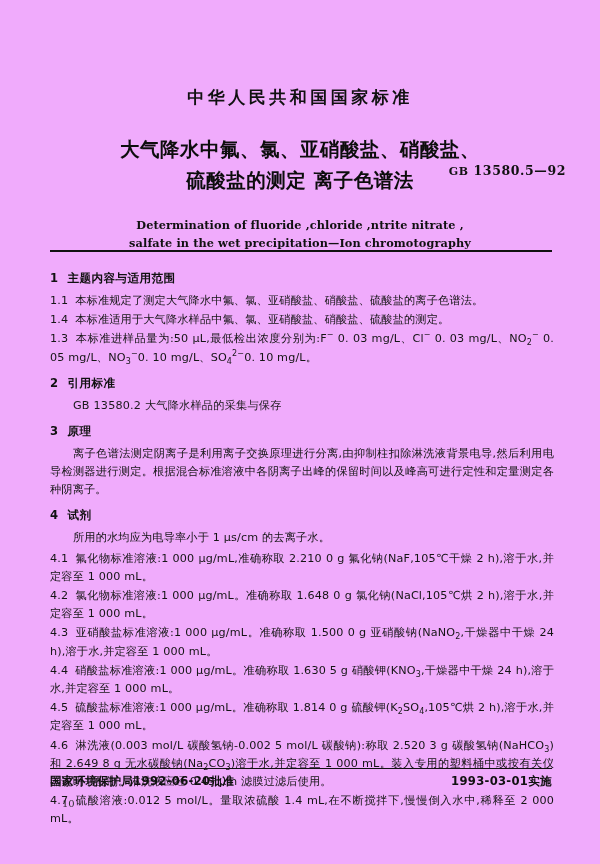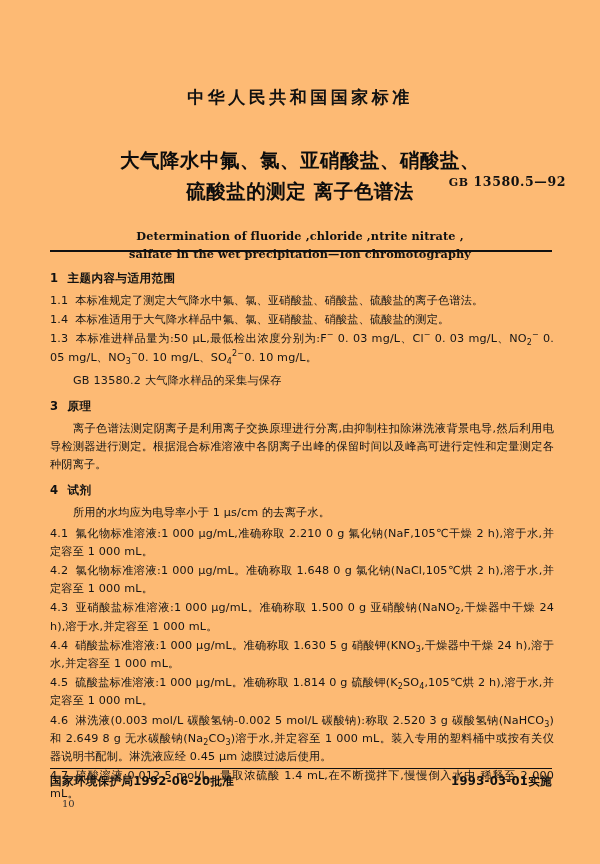--- a/index.html
+++ b/index.html
@@ -13,40 +13,40 @@
     position: relative;
     font-family: "DejaVu Sans", "Liberation Sans", sans-serif;
     color: #1a1a1a;
     overflow: hidden;
   }
   .page {
     position: absolute;
     left: 0; top: 0;
     width: 600px;
     height: 864px;
-    background: #fdba74;
+    background: #f0abfc;
   }
   
   .header {
     position: absolute;
     left: 0;
     top: 86px;
     width: 600px;
     text-align: center;
   }
   .nat-std {
     font-family: "DejaVu Sans", "Liberation Sans", sans-serif;
     font-size: 17px;
     font-weight: bold;
     letter-spacing: 3.5px;
     color: #111;
   }
   .title-wrap {
     position: relative;
-    margin-top: 36px;
+    margin-top: 25px;
   }
   .doc-title {
     font-size: 19.5px;
     font-weight: bold;
     line-height: 31px;
     letter-spacing: 0.5px;
     color: #0d0d0d;
     width: 420px;
     margin: 0 auto;
   }
@@ -188,20 +188,23 @@
     <div class="item">
       <span class="lbl">1.1</span><span>本标准规定了测定大气降水中氟、氯、亚硝酸盐、硝酸盐、硫酸盐的离子色谱法。</span>
     </div>
     <div class="item">
       <span class="lbl">1.4</span><span>本标准适用于大气降水样品中氟、氯、亚硝酸盐、硝酸盐、硫酸盐的测定。</span>
     </div>
     <div class="item">
       <span class="lbl">1.3</span><span>本标准进样品量为:50 μL,最低检出浓度分别为:F</span><sup>−</sup><span> 0. 03 mg/L、Cl</span><sup>−</sup><span> 0. 03 mg/L、NO</span><sub>2</sub><sup>−</sup><span> 0. 05 mg/L、NO</span><sub>3</sub><sup>−</sup><span>0. 10 mg/L、SO</span><sub>4</sub><sup>2−</sup><span>0. 10 mg/L。</span>
     </div>
 
+    <div class="sec-head">
+      <span class="num">2</span><span>引用标准</span>
+    </div>
     <div class="ref-line">GB 13580.2   大气降水样品的采集与保存</div>
 
     <div class="sec-head">
       <span class="num">3</span><span>原理</span>
     </div>
     <div class="para indent">离子色谱法测定阴离子是利用离子交换原理进行分离,由抑制柱扣除淋洗液背景电导,然后利用电导检测器进行测定。根据混合标准溶液中各阴离子出峰的保留时间以及峰高可进行定性和定量测定各种阴离子。</div>
 
     <div class="sec-head">
       <span class="num">4</span><span>试剂</span>
     </div>

